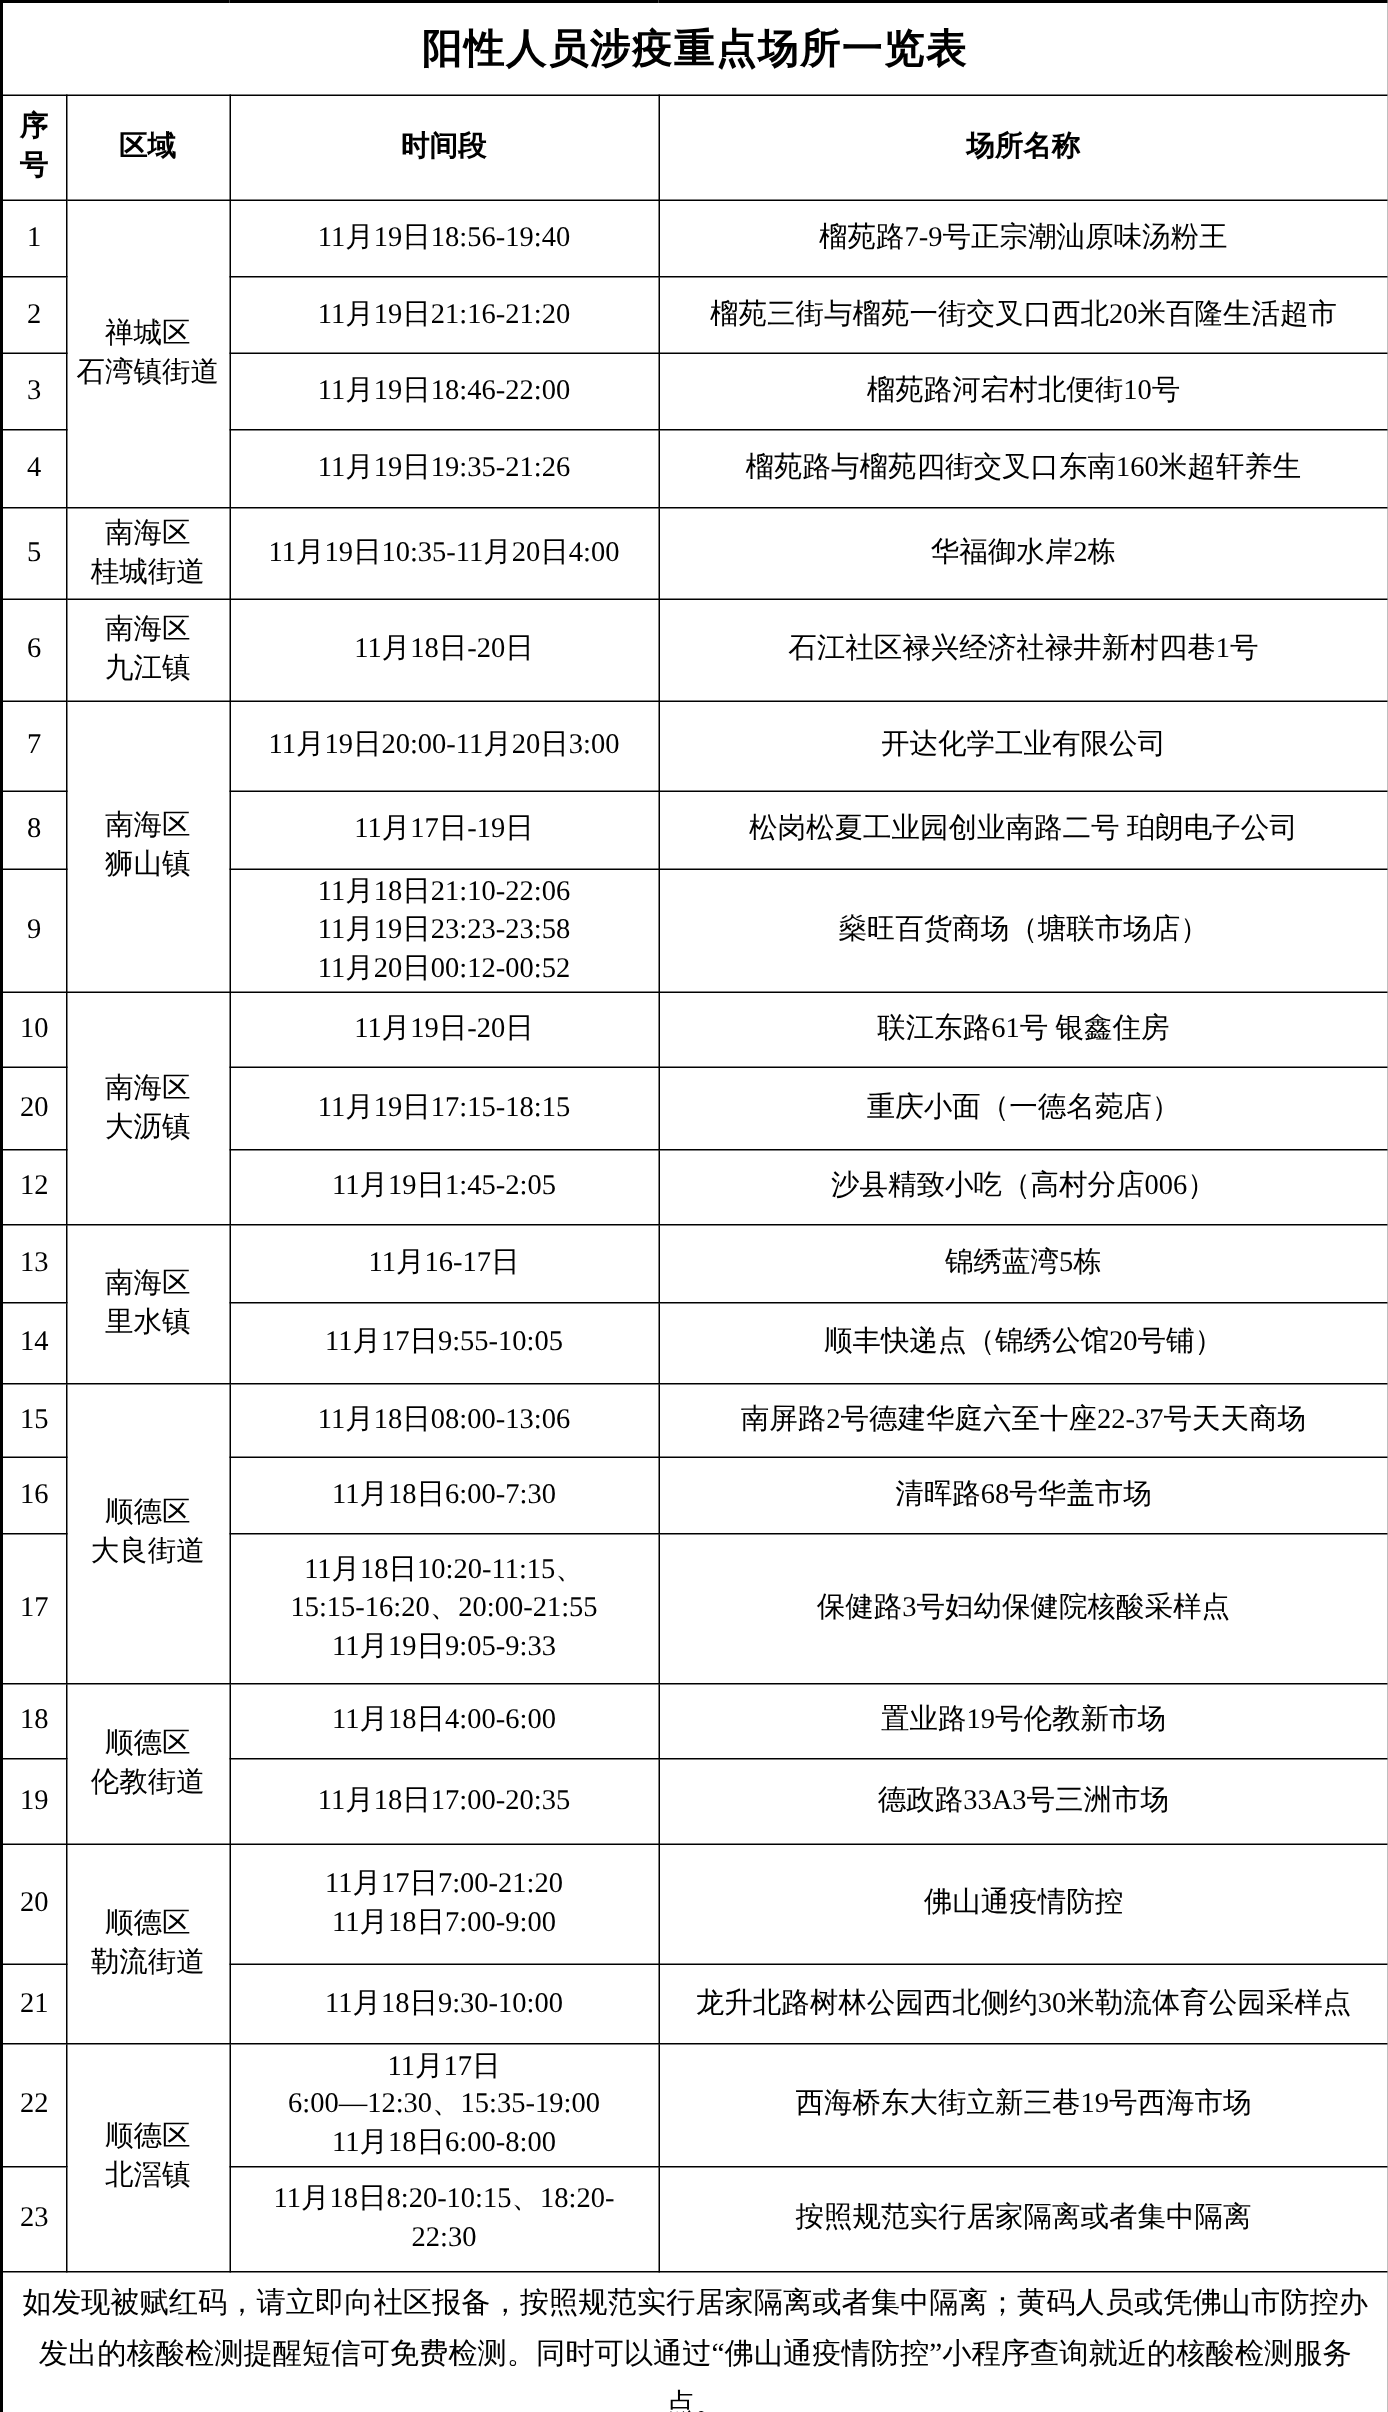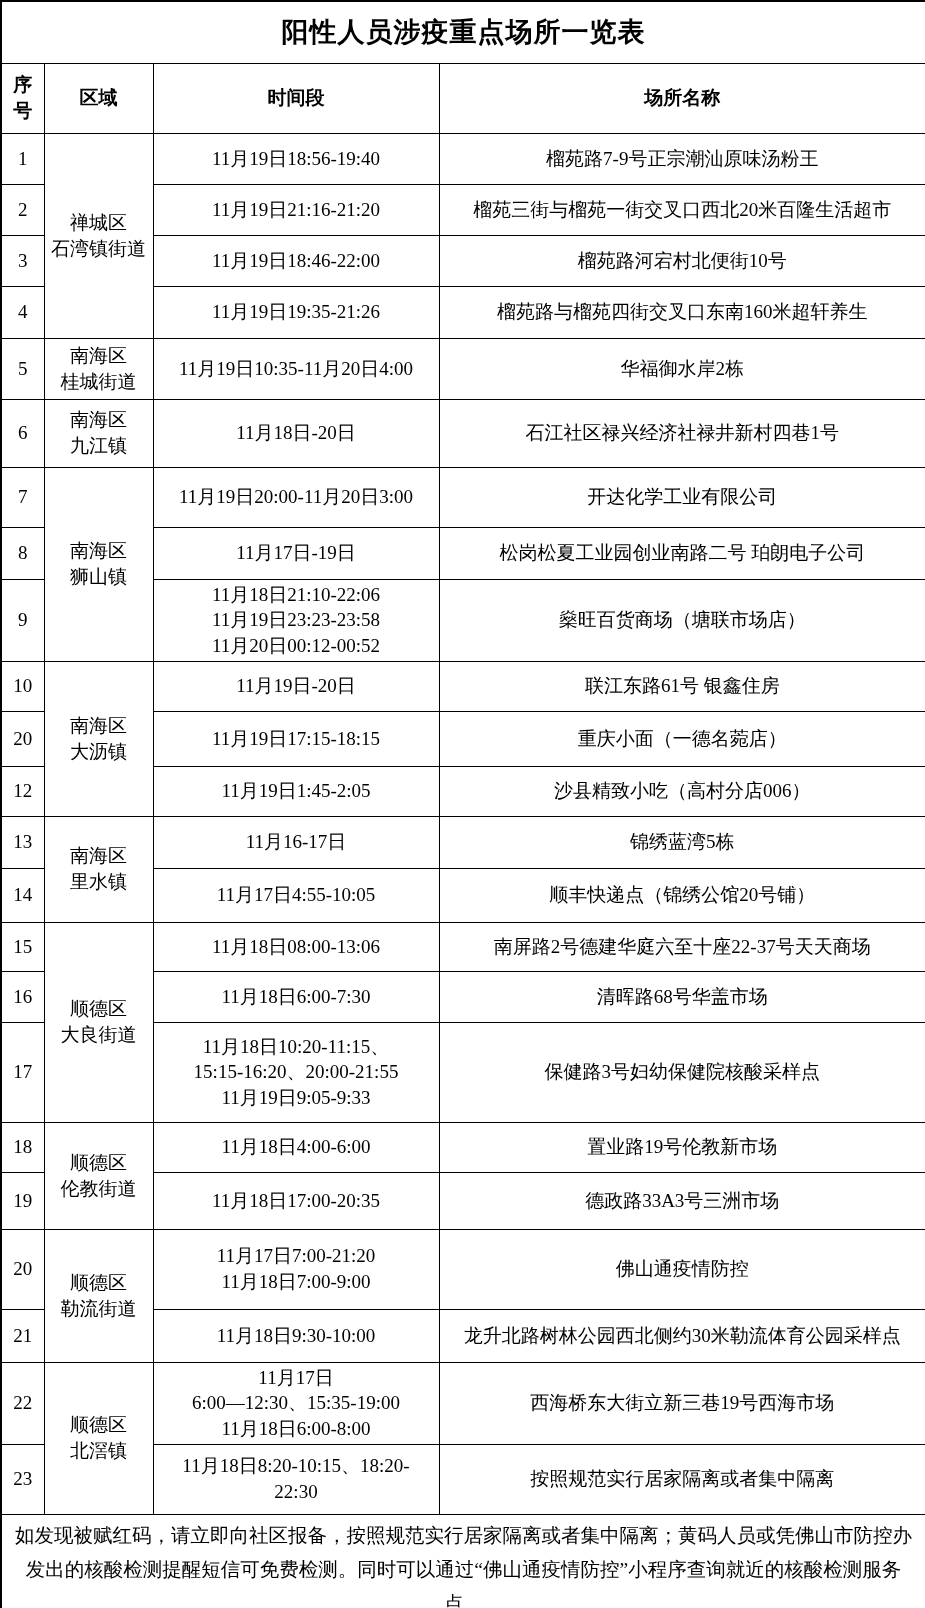--- a/index.html
+++ b/index.html
@@ -156,21 +156,21 @@
 
   <tr style="height:52px">
     <td class="seq-cell">13</td>
     <td class="region-cell" rowspan="2">南海区
 里水镇</td>
     <td class="time-cell">11月16-17日</td>
     <td class="place-cell">锦绣蓝湾5栋</td>
   </tr>
   <tr style="height:54px">
     <td class="seq-cell">14</td>
-    <td class="time-cell">11月17日4:55-10:05</td>
+    <td class="time-cell">11月17日9:55-10:05</td>
     <td class="place-cell">顺丰快递点（锦绣公馆20号铺）</td>
   </tr>
 
   <tr style="height:49px">
     <td class="seq-cell">15</td>
     <td class="region-cell" rowspan="3">顺德区
 大良街道</td>
     <td class="time-cell">11月18日08:00-13:06</td>
     <td class="place-cell">南屏路2号德建华庭六至十座22-37号天天商场</td>
   </tr>

